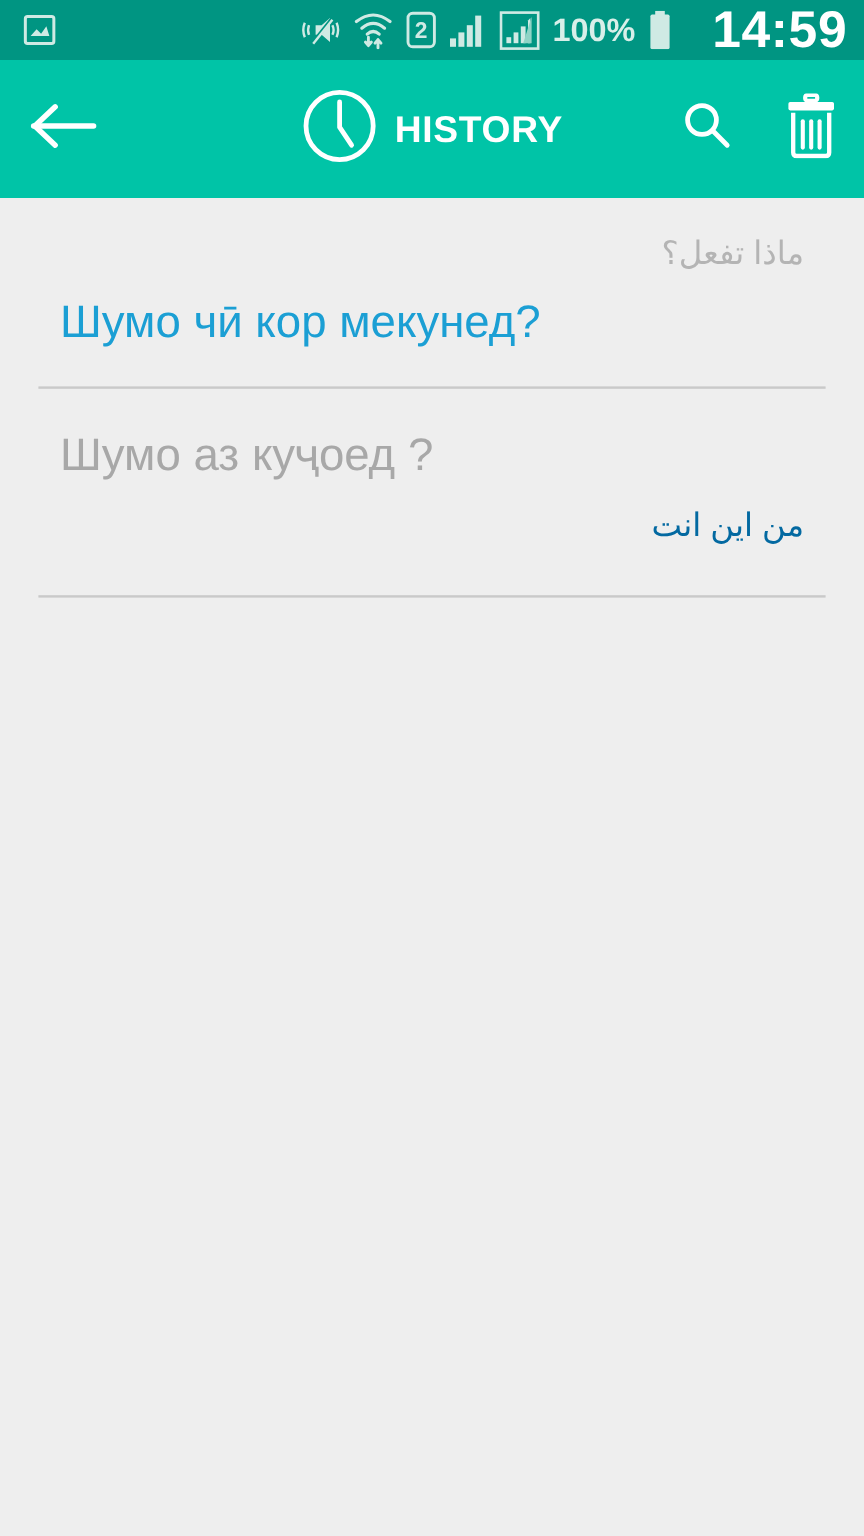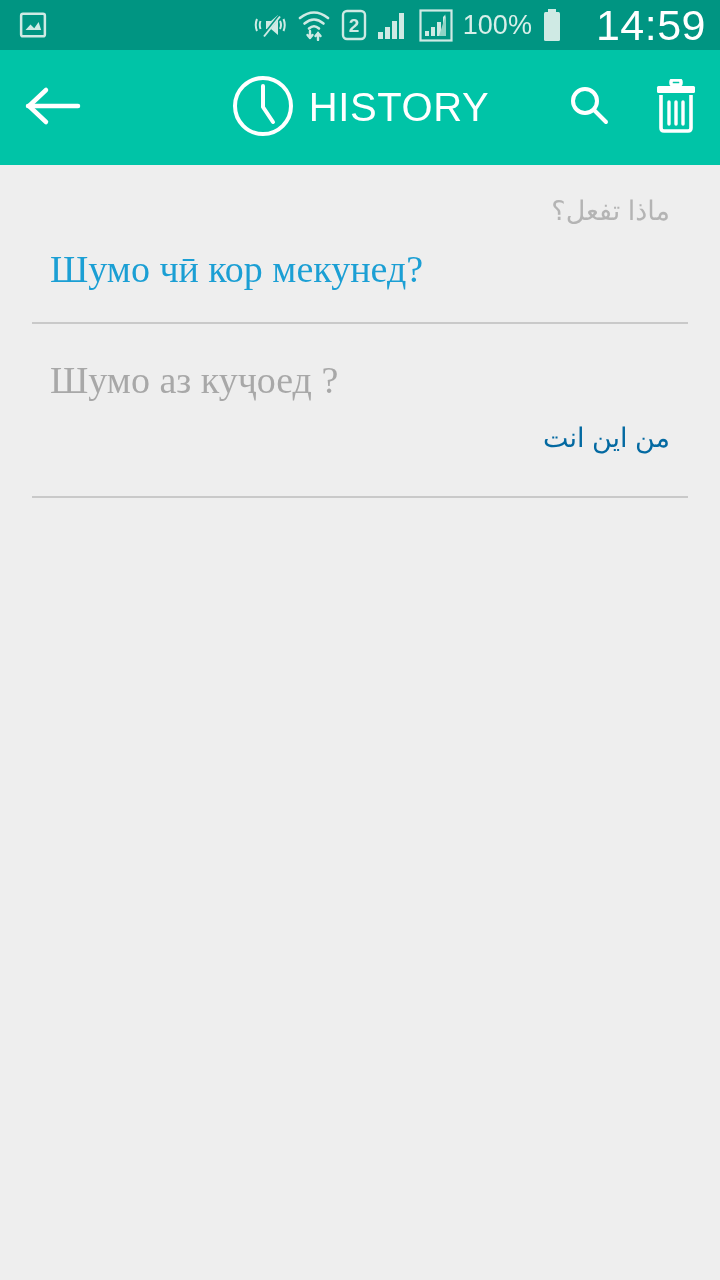--- a/index.html
+++ b/index.html
@@ -15,40 +15,40 @@
   .statusbar {
     height:50px; background:#009582;
     display:flex; align-items:center;
     padding:0 14px 0 18px;
     color:#cfeae4;
   }
   .sb-left { display:flex; align-items:center; }
   .sb-right { margin-left:auto; display:flex; align-items:center; gap:10px; }
   .sb-icon { display:flex; align-items:center; justify-content:center; }
   .sb-text {
-    font-size:27px; font-weight:400; color:#d8efe9;
+    font-size:27px; font-weight:700; color:#d8efe9;
     letter-spacing:0px; line-height:1;
   }
   .sb-clock { font-size:43px; color:#ffffff; margin-left:24px; letter-spacing:0.5px; }
 
   
   .appbar {
     height:115px; background:#00c4a7;
     display:flex; align-items:center;
     padding:0 20px 0 22px;
     position:relative;
   }
   .appbar-back { width:62px; display:flex; align-items:center; justify-content:flex-start; cursor:pointer; }
   .appbar-center {
     position:absolute; left:0; right:0;
     display:flex; align-items:center; justify-content:center;
     gap:14px; pointer-events:none;
   }
   .appbar-title {
-    color:#ffffff; font-size:40px; font-weight:normal;
+    color:#ffffff; font-size:31px; font-weight:bold;
     letter-spacing:0.6px;
   }
   .appbar-actions { margin-left:auto; display:flex; align-items:center; gap:40px; z-index:2; }
   .ab-btn { cursor:pointer; display:flex; align-items:center; justify-content:center; }
 
   
   .sortbar {
     height:75px; background:#85eeb5;
     display:flex; align-items:center;
     padding:0 22px 0 14px;
@@ -77,21 +77,21 @@
   .item-sub {
     text-align:right;
     font-size:27px;
     direction:rtl;
     line-height:1.1;
     font-family:Liberation Sans, sans-serif;
   }
   .item-main {
     font-size:38px;
     line-height:1.1;
-    font-family:Liberation Serif, serif;
+    font-family:Liberation Sans, sans-serif;
   }
   .divider { height:2px; background:#c9c9c9; margin:0 32px; }
 
   .item-1 .item-sub { color:#b4b4b4; padding-top:32px; padding-right:18px; }
   .item-1 .item-main { color:#1b9fd4; padding-top:22px; padding-bottom:32px; padding-left:18px; }
 
   .item-2 .item-main { color:#a8a8a8; padding-top:36px; padding-left:18px; }
   .item-2 .item-sub { color:#0369a1; padding-top:22px; padding-bottom:42px; padding-right:18px; }
 </style>
 </head>

